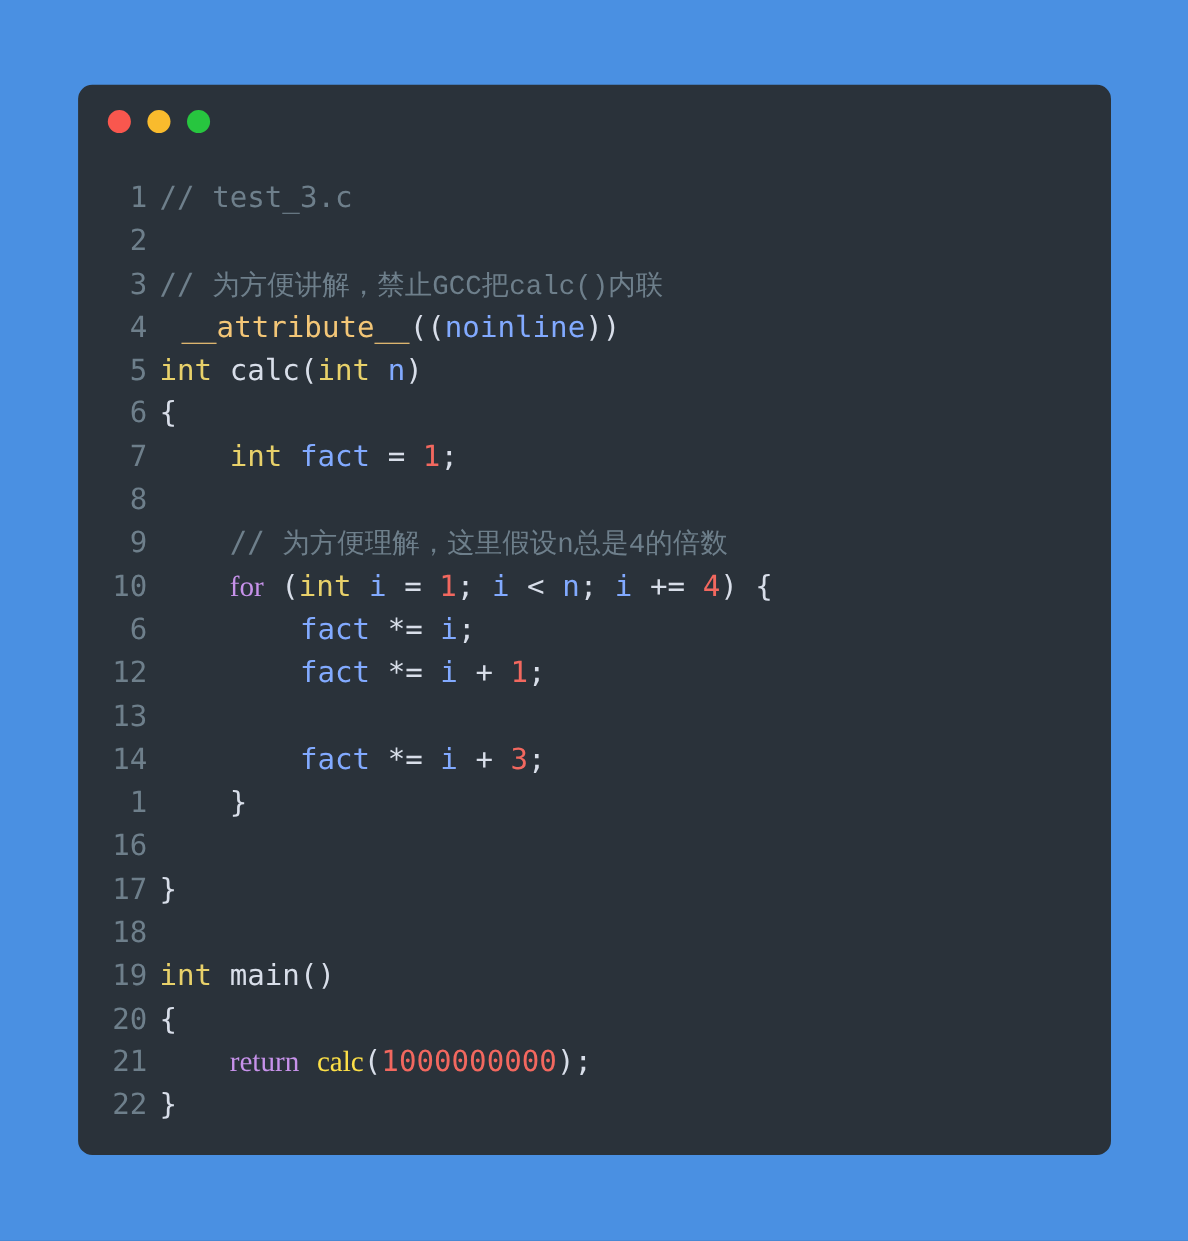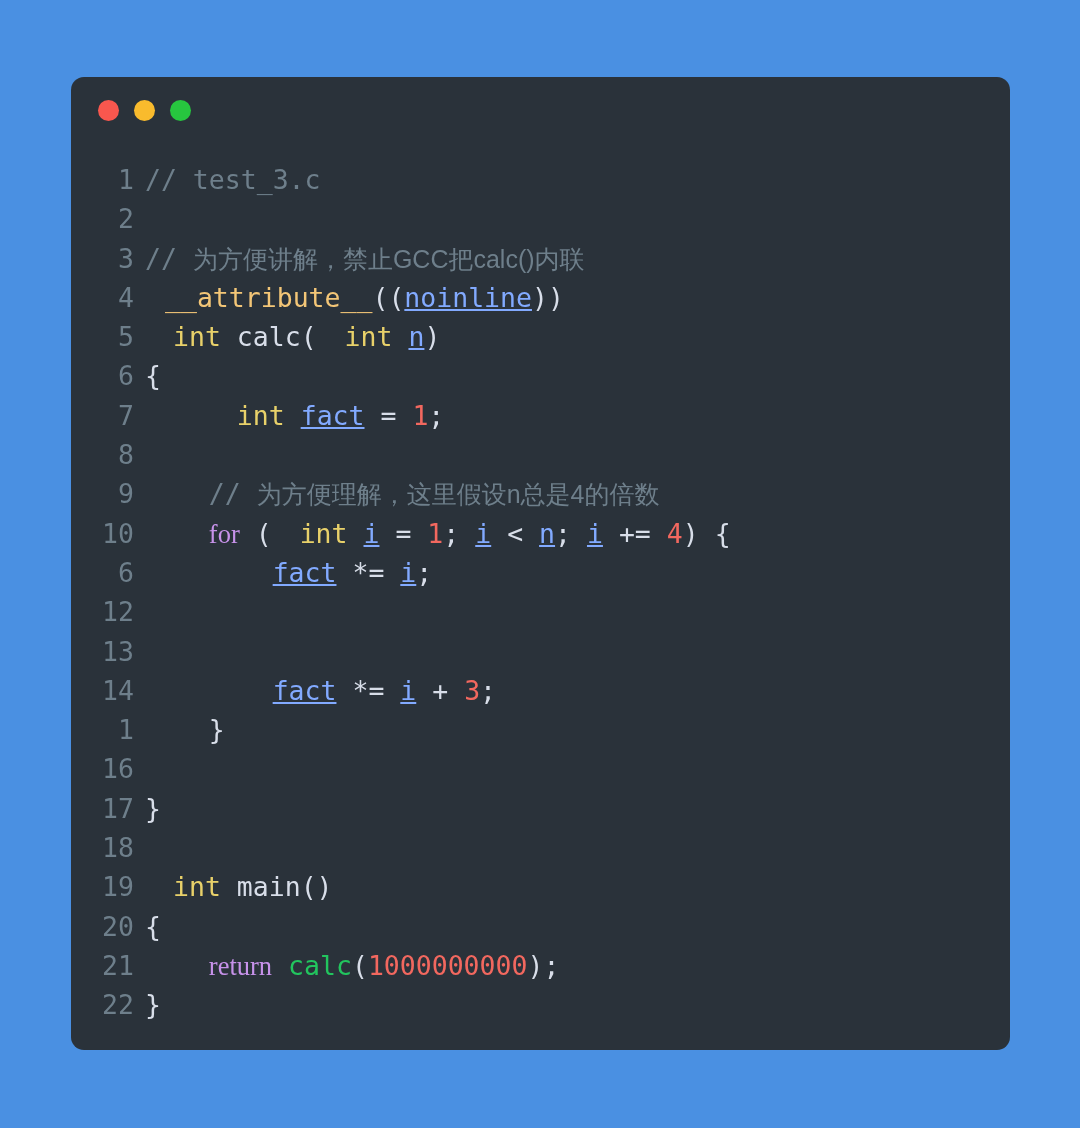--- a/index.html
+++ b/index.html
@@ -83,28 +83,28 @@
     -webkit-user-select: none;
     user-select: none;
   }
   .lc {
     color: #d8dee9;
     white-space: pre;
   }
   
   .t-comment { color: #6e7f8b; }
   .t-kw      { color: #c792ea; font-family: Liberation Serif, serif; }
-  .t-type    { color: #e8d16a; margin-left: 28px; }
-  .t-var     { color: #82aaff; text-decoration: underline; }
-  .t-fn      { color: #22c55e; }
+  .t-type    { color: #e8d16a; }
+  .t-var     { color: #82aaff; }
+  .t-fn      { color: #fde047; font-family: Liberation Serif, serif; }
   .t-num     { color: #f2685f; }
   .t-attr    { color: #f3c677; margin-left: 20px; }
   .t-plain   { color: #d8dee9; }
   .cn {
-    font-family: Liberation Sans, sans-serif;
+    font-family: Liberation Mono, monospace;
     font-size: 25px;
   }
 </style>
 </head>
 <body>
 
 <div id="stage" style="background: rgb(74, 144, 226);">
 
   <div id="code-card" style="background: rgb(42, 50, 58);">
 
@@ -119,21 +119,21 @@
         <div class="code-line"><span class="ln">2</span><span class="lc"></span></div>
         <div class="code-line"><span class="ln">3</span><span class="lc"><span class="t-comment">// </span><span class="t-comment cn">为方便讲解，禁止GCC把calc()内联</span></span></div>
         <div class="code-line"><span class="ln">4</span><span class="lc"><span class="t-attr">__attribute__</span><span class="t-plain">((</span><span class="t-var">noinline</span><span class="t-plain">))</span></span></div>
         <div class="code-line"><span class="ln">5</span><span class="lc"><span class="t-type">int</span><span class="t-plain"> calc(</span><span class="t-type">int</span><span class="t-plain"> </span><span class="t-var">n</span><span class="t-plain">)</span></span></div>
         <div class="code-line"><span class="ln">6</span><span class="lc"><span class="t-plain">{</span></span></div>
         <div class="code-line"><span class="ln">7</span><span class="lc"><span class="t-plain">    </span><span class="t-type">int</span><span class="t-plain"> </span><span class="t-var">fact</span><span class="t-plain"> = </span><span class="t-num">1</span><span class="t-plain">;</span></span></div>
         <div class="code-line"><span class="ln">8</span><span class="lc"></span></div>
         <div class="code-line"><span class="ln">9</span><span class="lc"><span class="t-comment">    // </span><span class="t-comment cn">为方便理解，这里假设n总是4的倍数</span></span></div>
         <div class="code-line"><span class="ln">10</span><span class="lc"><span class="t-plain">    </span><span class="t-kw">for</span><span class="t-plain"> (</span><span class="t-type">int</span><span class="t-plain"> </span><span class="t-var">i</span><span class="t-plain"> = </span><span class="t-num">1</span><span class="t-plain">; </span><span class="t-var">i</span><span class="t-plain"> &lt; </span><span class="t-var">n</span><span class="t-plain">; </span><span class="t-var">i</span><span class="t-plain"> += </span><span class="t-num">4</span><span class="t-plain">) {</span></span></div>
         <div class="code-line"><span class="ln">6</span><span class="lc"><span class="t-plain">        </span><span class="t-var">fact</span><span class="t-plain"> *= </span><span class="t-var">i</span><span class="t-plain">;</span></span></div>
-        <div class="code-line"><span class="ln">12</span></div>
+        <div class="code-line"><span class="ln">12</span><span class="lc"><span class="t-plain">        </span><span class="t-var">fact</span><span class="t-plain"> *= </span><span class="t-var">i</span><span class="t-plain"> + </span><span class="t-num">1</span><span class="t-plain">;</span></span></div>
         <div class="code-line"><span class="ln">13</span></div>
         <div class="code-line"><span class="ln">14</span><span class="lc"><span class="t-plain">        </span><span class="t-var">fact</span><span class="t-plain"> *= </span><span class="t-var">i</span><span class="t-plain"> + </span><span class="t-num">3</span><span class="t-plain">;</span></span></div>
         <div class="code-line"><span class="ln">1</span><span class="lc"><span class="t-plain">    }</span></span></div>
         <div class="code-line"><span class="ln">16</span></div>
         <div class="code-line"><span class="ln">17</span><span class="lc"><span class="t-plain">}</span></span></div>
         <div class="code-line"><span class="ln">18</span><span class="lc"></span></div>
         <div class="code-line"><span class="ln">19</span><span class="lc"><span class="t-type">int</span><span class="t-plain"> main()</span></span></div>
         <div class="code-line"><span class="ln">20</span><span class="lc"><span class="t-plain">{</span></span></div>
         <div class="code-line"><span class="ln">21</span><span class="lc"><span class="t-plain">    </span><span class="t-kw">return</span><span class="t-plain"> </span><span class="t-fn">calc</span><span class="t-plain">(</span><span class="t-num">1000000000</span><span class="t-plain">);</span></span></div>
         <div class="code-line"><span class="ln">22</span><span class="lc"><span class="t-plain">}</span></span></div>

